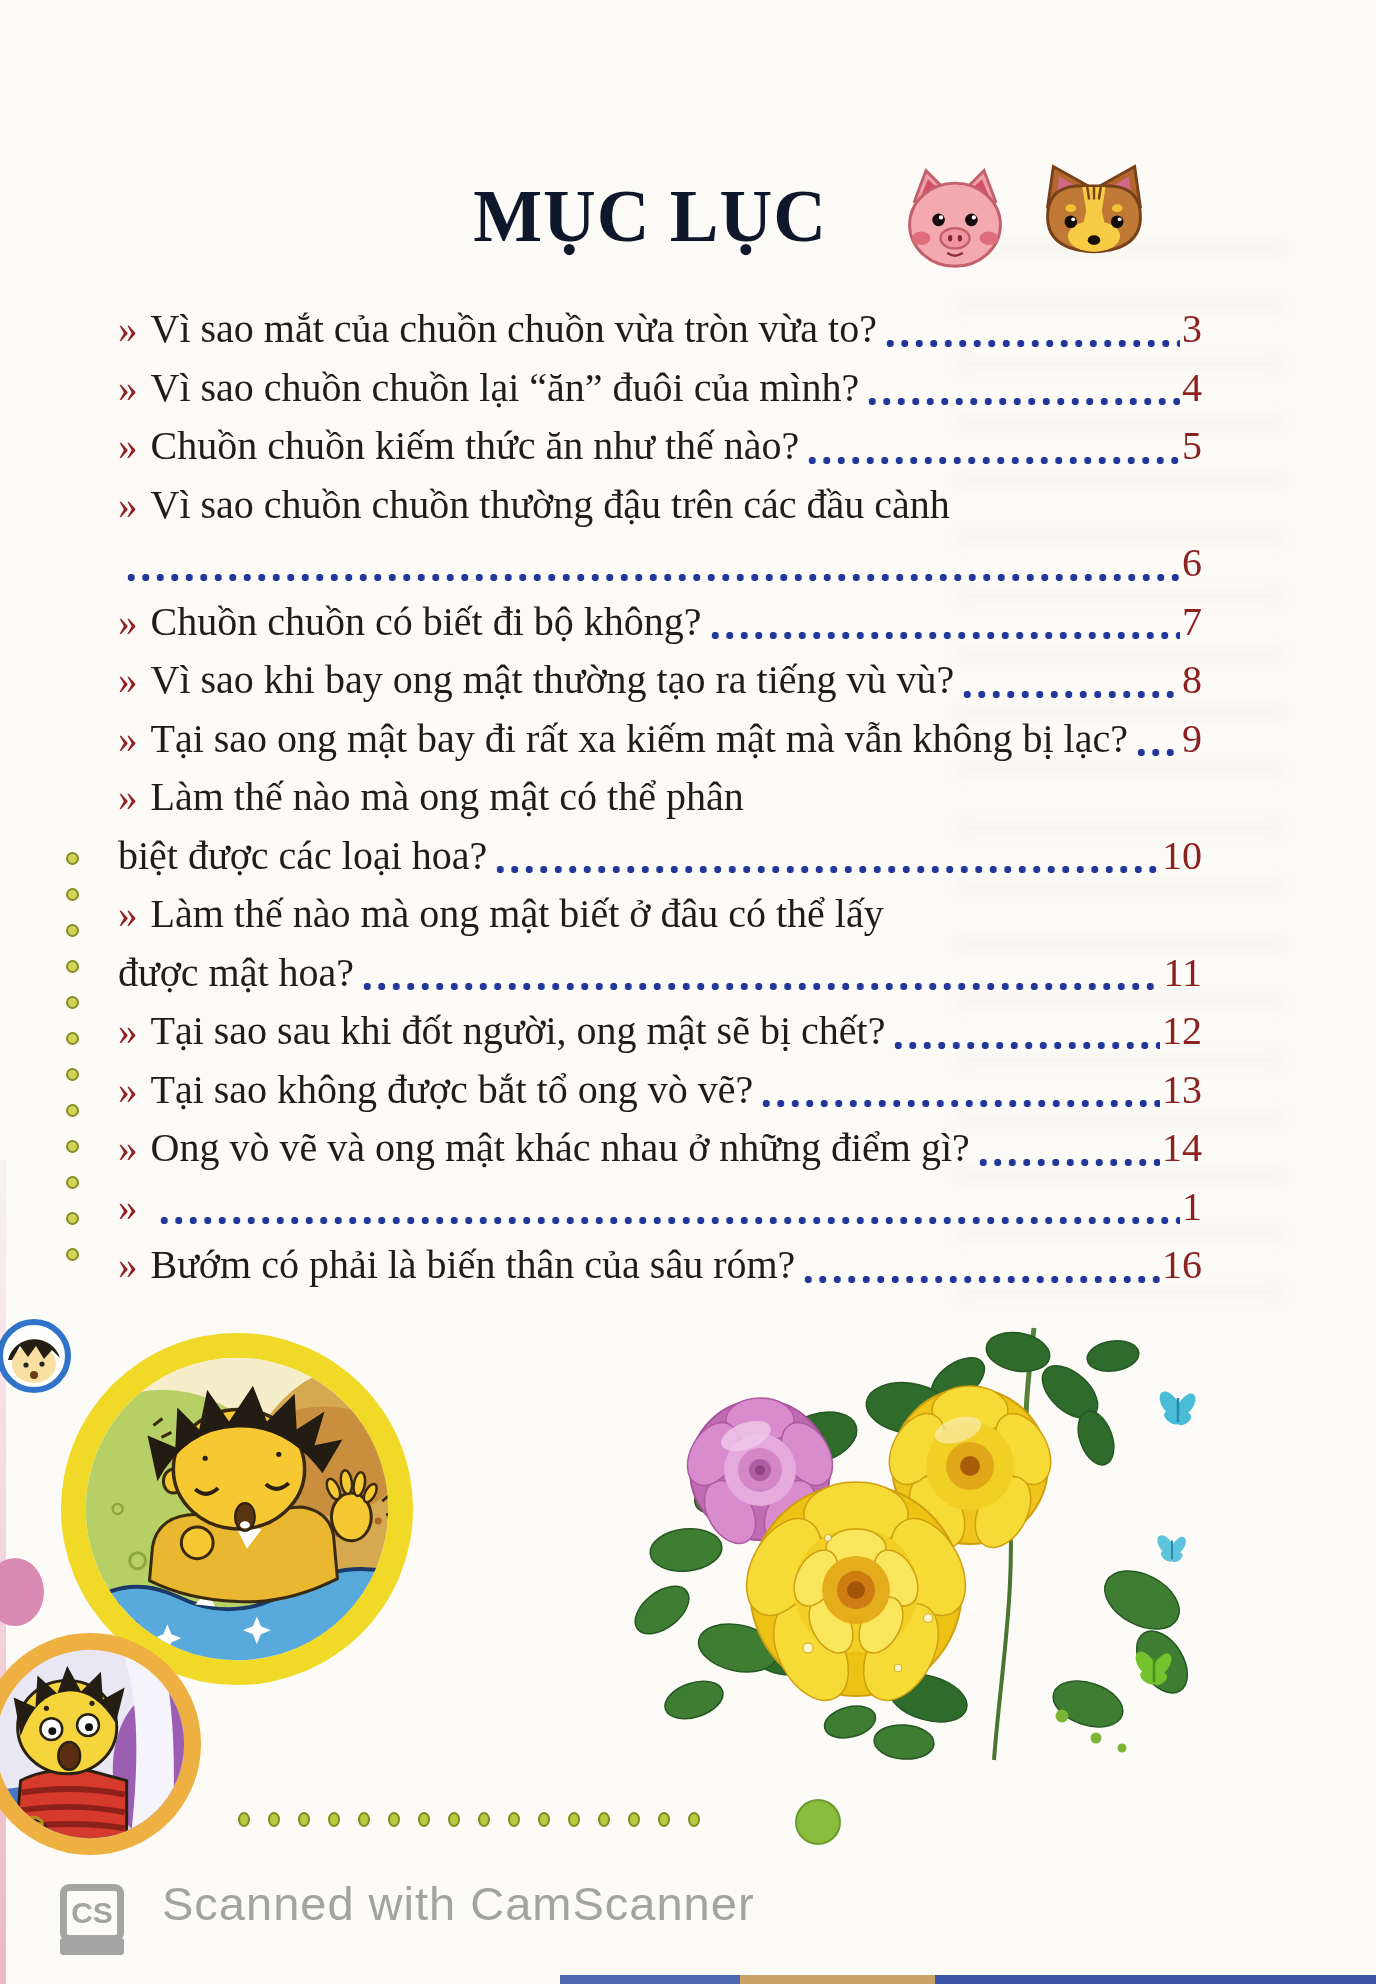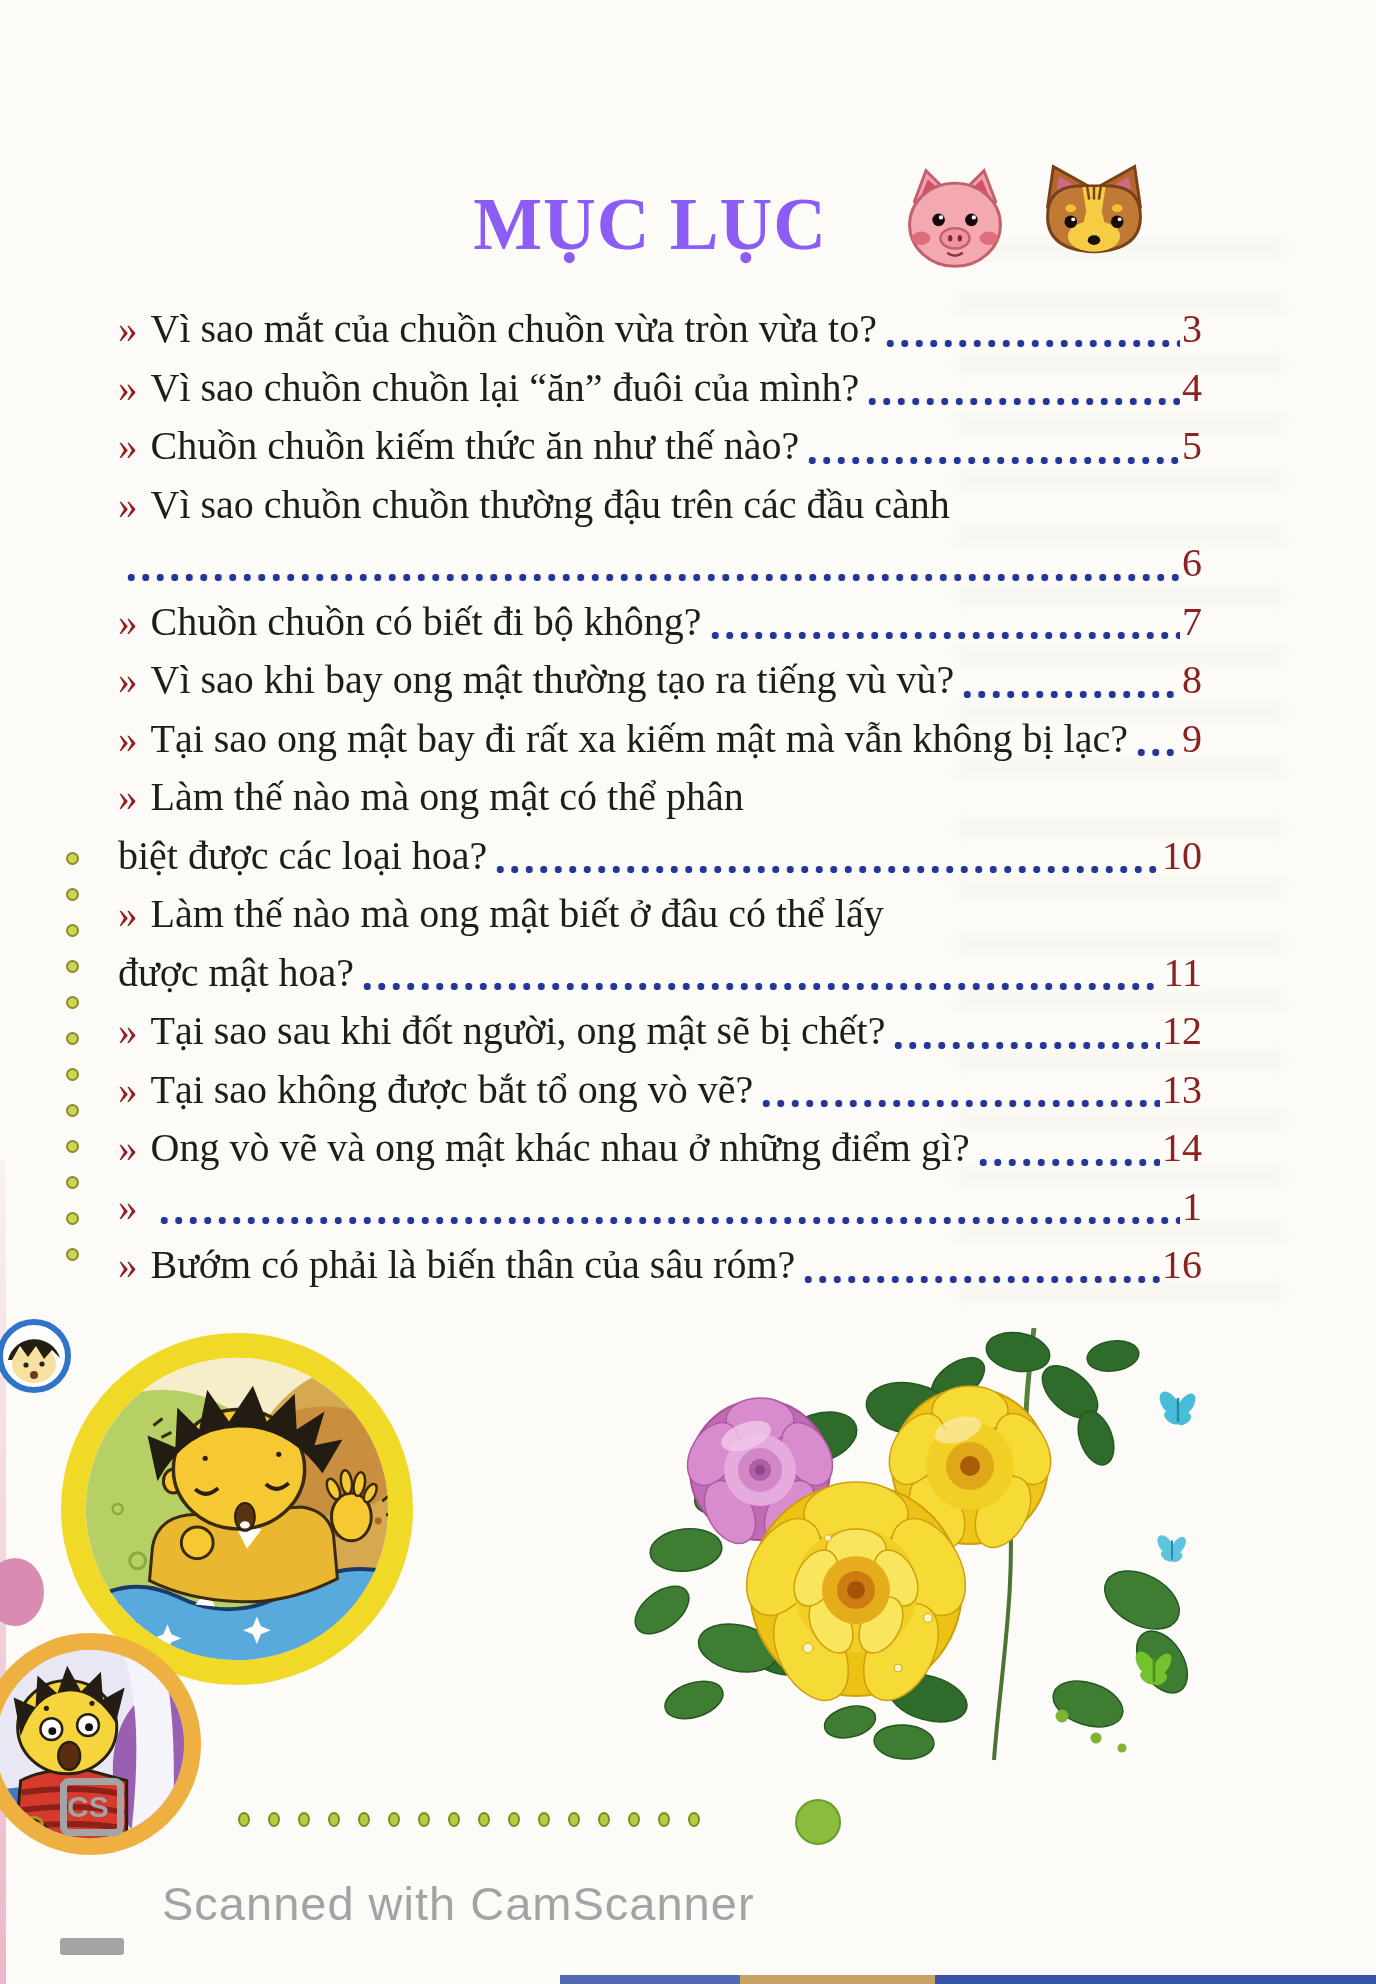--- a/index.html
+++ b/index.html
@@ -8,44 +8,44 @@
     background:#fcfbf7;
     font-family:"Liberation Serif","DejaVu Serif",serif;
   }
   
   .ghost{position:absolute;left:955px;top:240px;width:330px;height:1080px;
     background:repeating-linear-gradient(180deg,rgba(160,150,128,.10) 0 16px,rgba(0,0,0,0) 16px 58px);
     filter:blur(7px);opacity:.55;}
   .scan-edge{position:absolute;left:0;top:1160px;width:6px;height:824px;
     background:linear-gradient(180deg,rgba(244,214,224,.25),#ecb7c8);}
   
-  .page-title{position:absolute;left:430px;top:188px;width:440px;text-align:center;
-    font-size:73px;font-weight:bold;color:#8b5cf6;letter-spacing:1px;line-height:1;}
+  .page-title{position:absolute;left:430px;top:180px;width:440px;text-align:center;
+    font-size:73px;font-weight:bold;color:#0f172a;letter-spacing:1px;line-height:1;}
   
   .toc{position:absolute;left:118px;top:300px;width:1084px;}
   .toc-line{display:flex;align-items:baseline;}
   .toc-line>span{line-height:58.5px;}
   .toc-marker{color:#8f2026;font-size:39px;margin-right:13px;flex:0 0 auto;}
   .toc-text{font-size:40px;color:#1f1d1a;white-space:pre;flex:0 1 auto;overflow:hidden;}
   .toc-leader{flex:1 1 10px;height:9px;align-self:flex-end;margin:0 2px 11px 4px;min-width:12px;
     background-image:radial-gradient(circle,#23379b 3.4px,rgba(0,0,0,0) 3.9px);
     background-size:14.5px 9px;background-repeat:repeat-x;background-position:2px center;}
   .toc-page{color:#8c2121;font-size:40px;flex:0 0 auto;}
   
   .dot-col{position:absolute;left:66px;top:852px;display:flex;flex-direction:column;gap:23px;}
   .dot-col i{width:13px;height:13px;border-radius:50%;background:#cfd456;border:2px solid #878d26;box-sizing:border-box;}
   
   .dot-row{position:absolute;left:238px;top:1812px;display:flex;gap:18px;}
   .dot-row i{width:12px;height:15px;border-radius:50%;background:#b8cc42;border:2px solid #7d8d22;box-sizing:border-box;}
   .big-green-dot{position:absolute;left:795px;top:1799px;width:46px;height:46px;border-radius:50%;
     background:#8abd3e;border:2px solid #6a9c2d;box-sizing:border-box;}
   .pink-dot{position:absolute;left:-14px;top:1558px;width:58px;height:68px;border-radius:50%;background:#d98bb4;}
   
-  .cs-box{position:absolute;left:60px;top:1778px;width:50px;height:44px;border:7px solid #a4a4a4;border-radius:9px;
-    display:flex;align-items:center;
+  .cs-box{position:absolute;left:60px;top:1884px;width:50px;height:44px;border:7px solid #a4a4a4;border-radius:9px;
+    display:flex;align-items:center;justify-content:center;
     font-family:"Liberation Sans",sans-serif;font-weight:bold;font-size:30px;color:#a4a4a4;}
   .cs-bar{position:absolute;left:60px;top:1938px;width:64px;height:17px;background:#a4a4a4;border-radius:3px;}
   .cs-text{position:absolute;left:162px;top:1876px;font-family:"Liberation Sans",sans-serif;
     font-size:47px;color:#a3a3a3;letter-spacing:1px;}
   
   .bar{position:absolute;height:9px;bottom:0;}
   .bar.b1{left:560px;width:180px;background:#4f69b2;}
   .bar.b2{left:740px;width:195px;background:#c9a265;}
   .bar.b3{left:935px;width:441px;background:#3a55a8;}
   svg{position:absolute;}

